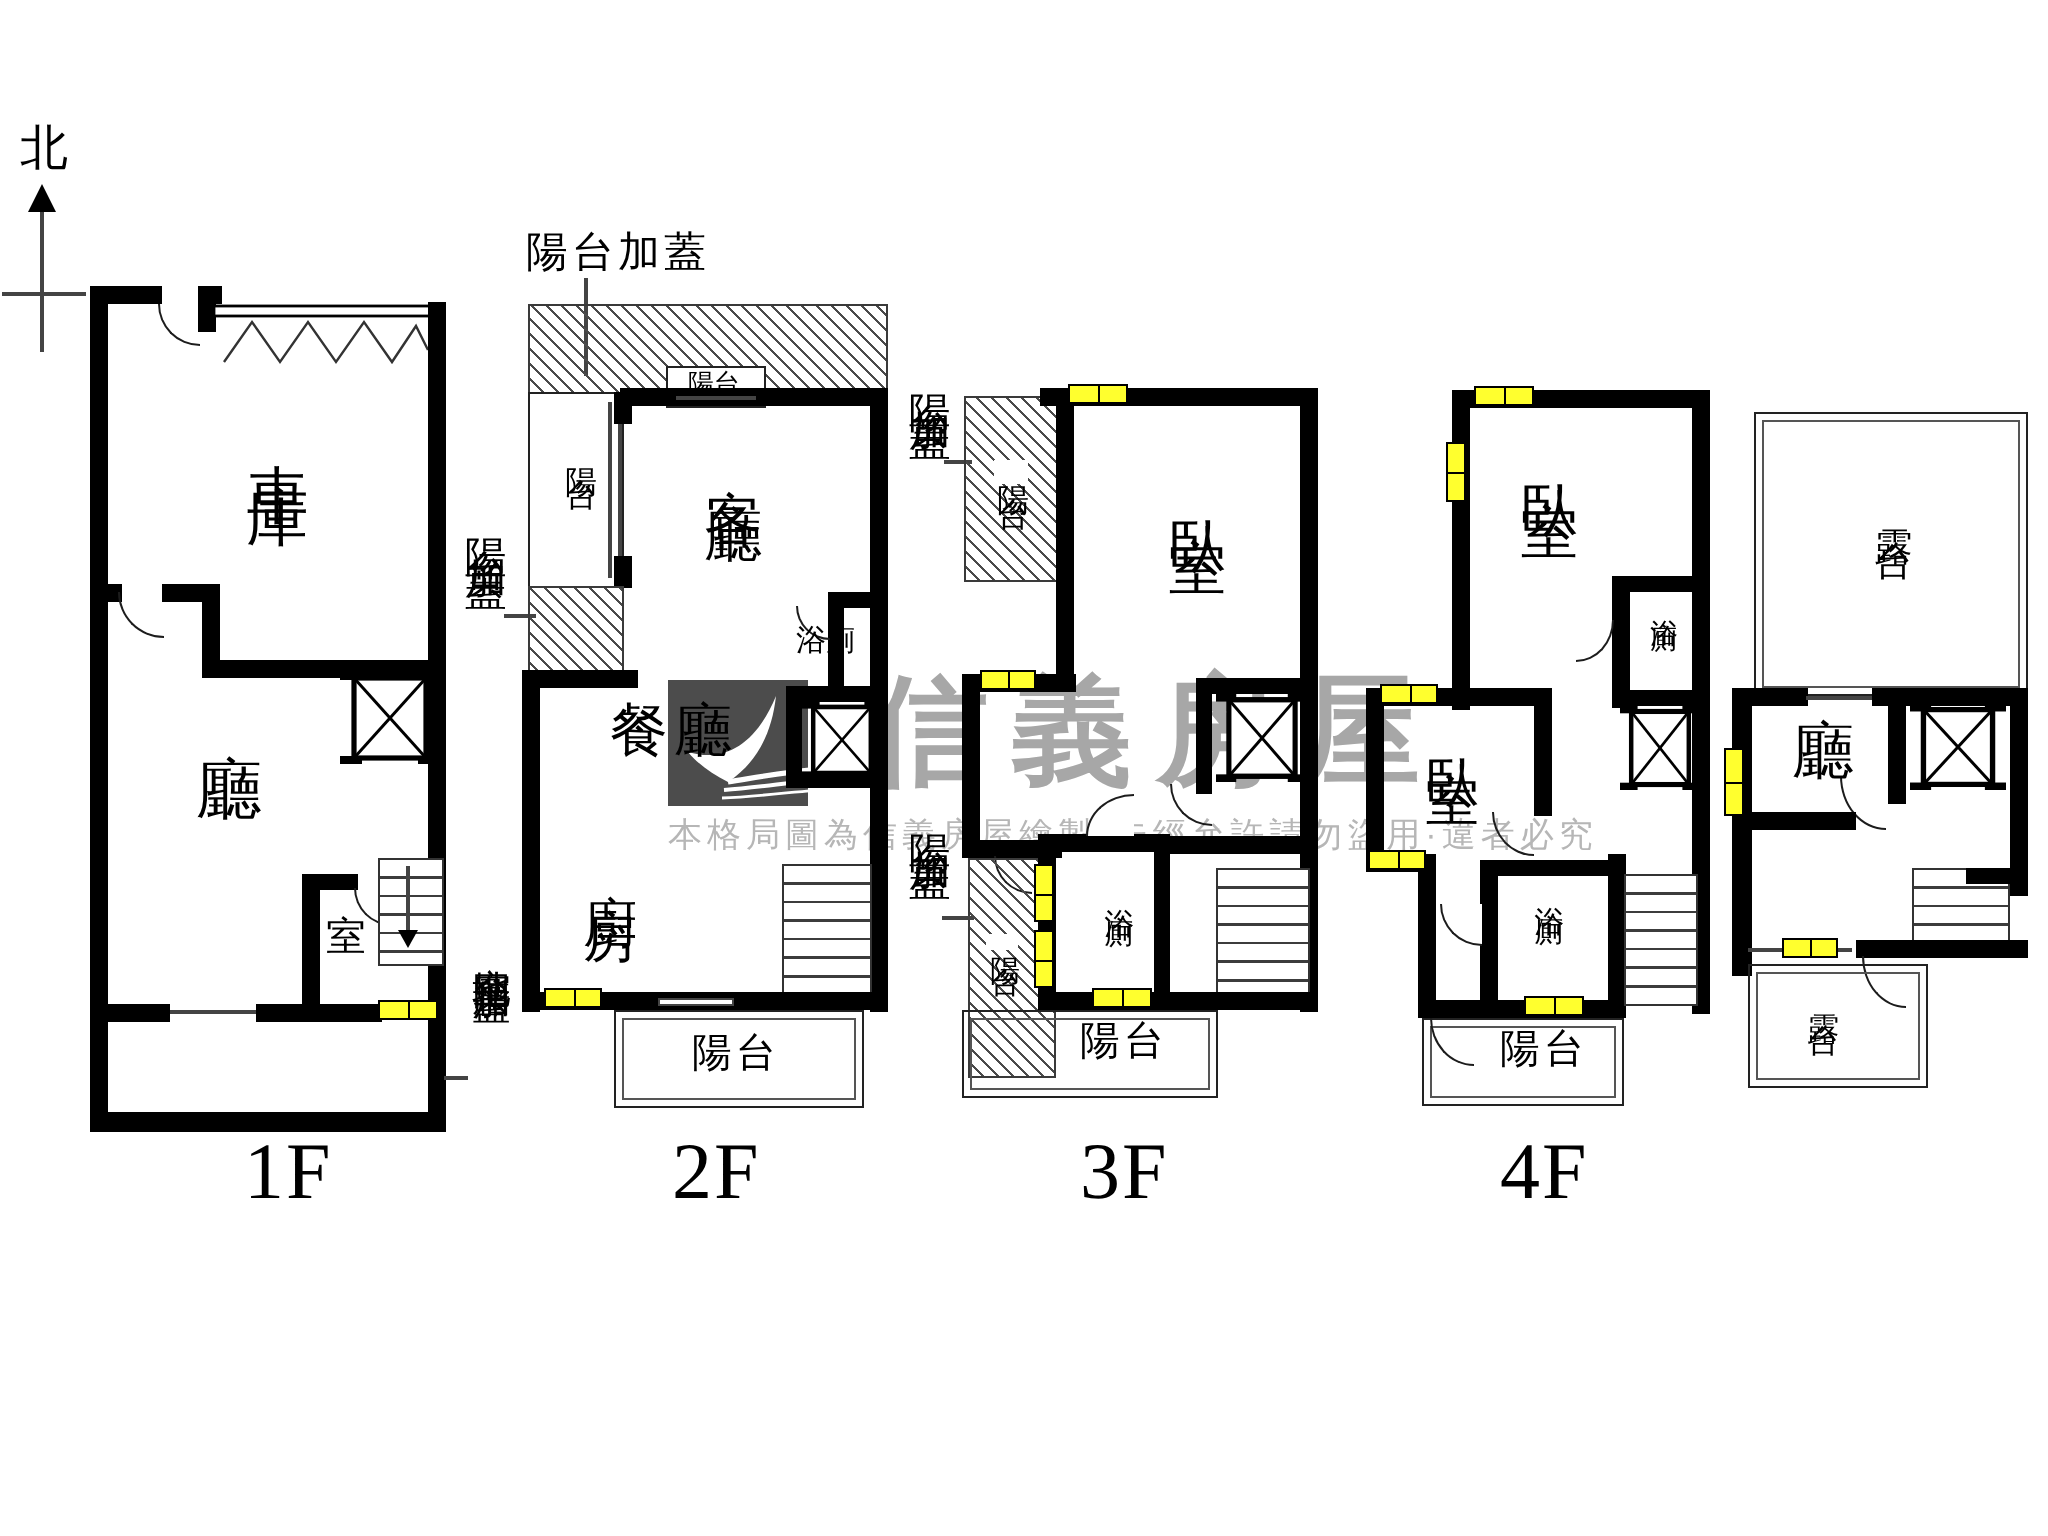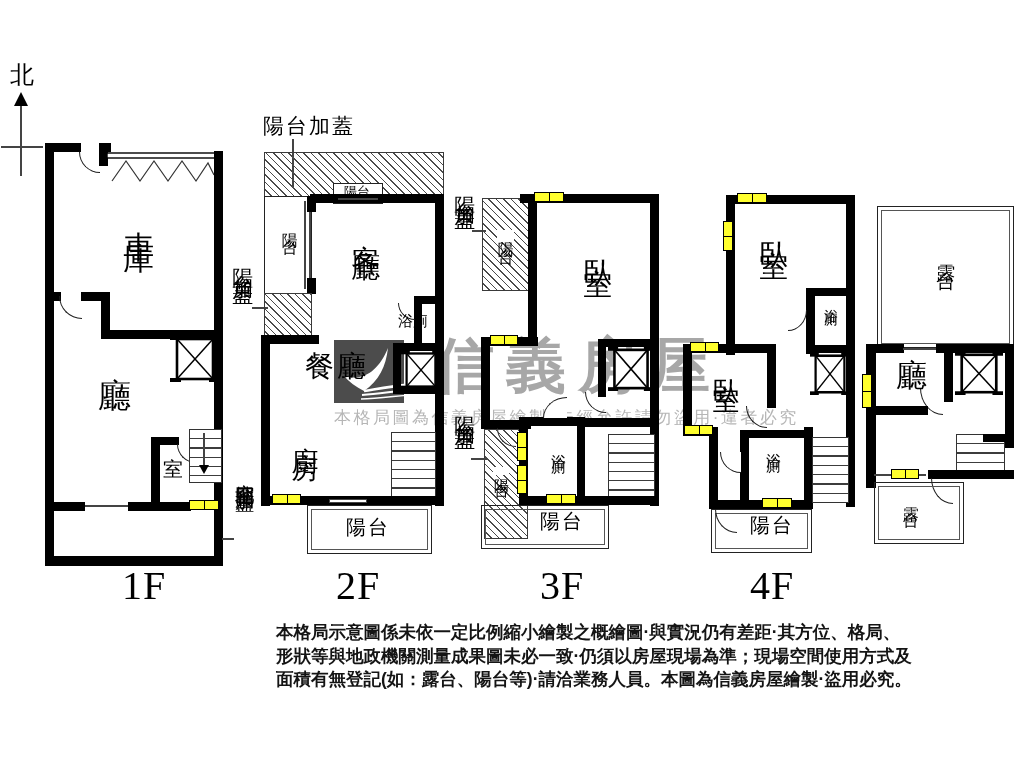--- a/index.html
+++ b/index.html
@@ -278,19 +278,14 @@
     <div class="lbl v" style="left:936px;top:249px;font-size:19px;letter-spacing:7px;">露台</div>
     <div class="lbl" style="left:896px;top:360px;font-size:31px;">廳</div>
     <div class="lbl v" style="left:902px;top:494px;font-size:16px;letter-spacing:5px;">露台</div>
   </div>
 
   <div class="tag" style="left:122px;top:562px;">1F</div>
   <div class="tag" style="left:336px;top:562px;">2F</div>
   <div class="tag" style="left:540px;top:562px;font-family:Liberation Serif, serif;">3F</div>
   <div class="tag" style="left:750px;top:562px;">4F</div>
 
-  <div class="disclaimer">
-    <div>本格局示意圖係未依一定比例縮小繪製之概繪圖·與實況仍有差距·其方位、格局、</div>
-    <div>形狀等與地政機關測量成果圖未必一致·仍須以房屋現場為準；現場空間使用方式及</div>
-    <div>面積有無登記(如：露台、陽台等)·請洽業務人員。本圖為信義房屋繪製·盜用必究。</div>
-  </div>
 
 </div>
 
 </body></html>

